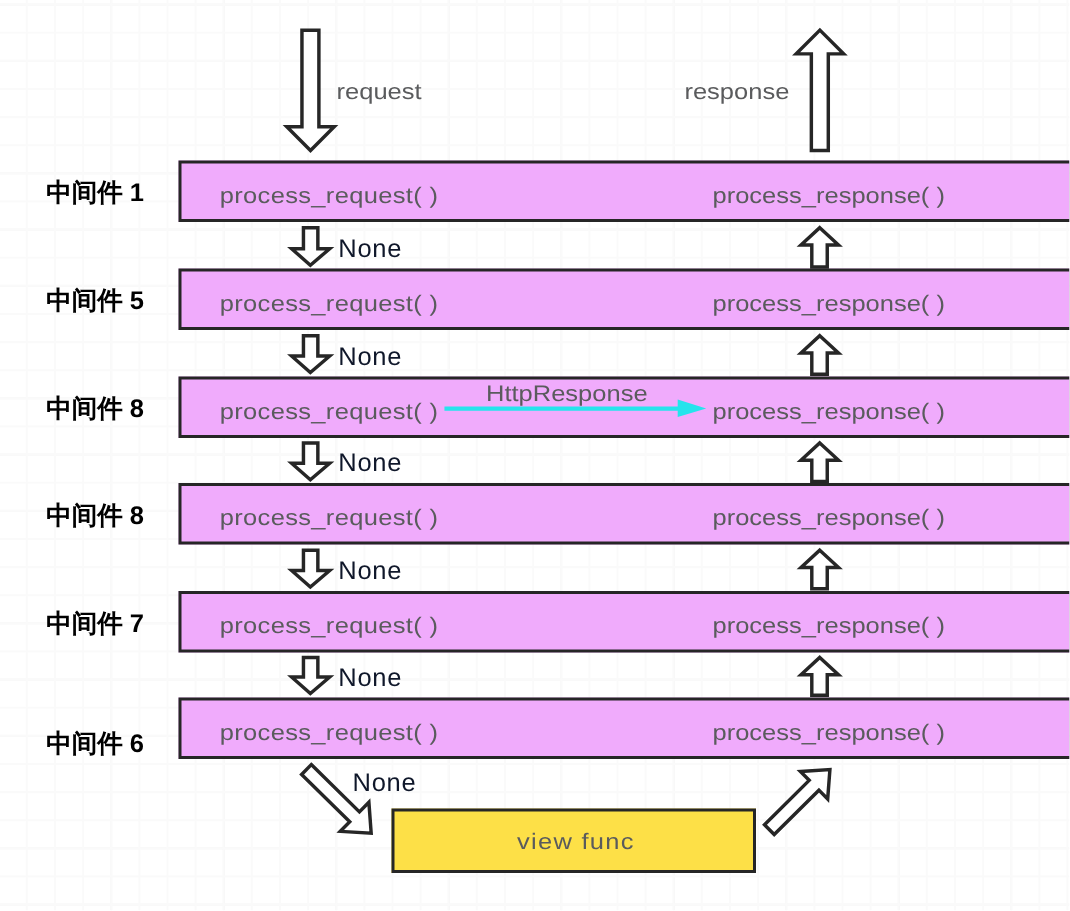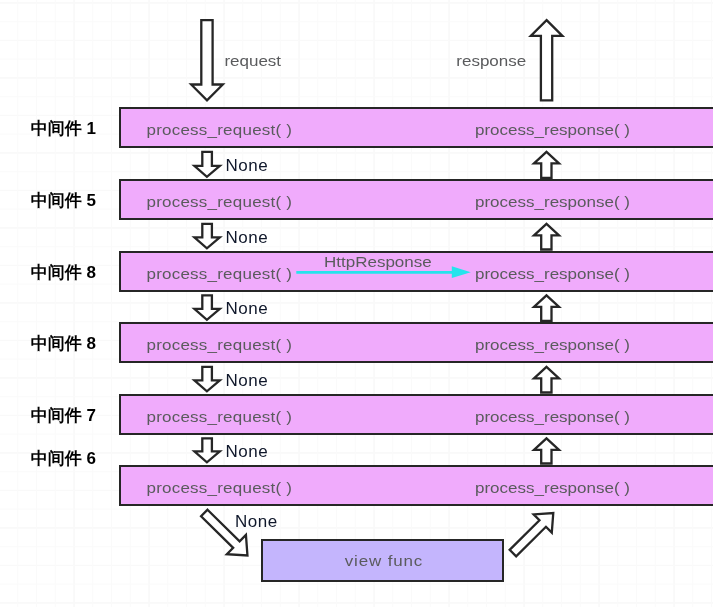--- a/index.html
+++ b/index.html
@@ -69,21 +69,21 @@
     white-space: nowrap;
   }
   .viewbox {
     position: absolute;
     left: 261.2px;
     top: 539.1px;
     width: 242.4px;
     height: 42.9px;
     box-sizing: border-box;
     border: 2.1px solid #262626;
-    background: #c4b5fd;
+    background: #fde047;
     text-align: right;
   }
   .viewbox span {
     position: absolute;
     left: 81.5px;
     top: 13px;
     font-size: 17px;
     line-height: 18px;
     letter-spacing: 0.85px;
     color: #5a5b5d;
@@ -148,21 +148,21 @@
   <div class="mwlabel" style="top:335px">中间件 8</div>
   <div class="mwbox" style="top:393.5px">
     <div class="lbl-left">process_request( )</div>
     <div class="lbl-right">process_response( )</div>
   </div>
   <div class="mwlabel" style="top:406.5px">中间件 7</div>
   <div class="mwbox" style="top:464.5px">
     <div class="lbl-left">process_request( )</div>
     <div class="lbl-right">process_response( )</div>
   </div>
-  <div class="mwlabel" style="top:450px">中间件 6</div>
+  <div class="mwlabel" style="top:487px">中间件 6</div>
 
   <svg class="ov" width="713" height="607" viewBox="0 0 713 607">
     <path d="M202.3,151.8 L211.9,151.8 L211.9,165.8 L219.8,165.8 L206.9,176.8 L194.4,165.8 L202.3,165.8 Z" fill="#ffffff" stroke="#262626" stroke-width="2.3" stroke-linejoin="miter"></path>
     <path d="M546.5,151.8 L559.0,163.3 L551.5,163.3 L551.5,178.0 L541.2,178.0 L541.2,163.3 L534.0,163.3 Z" fill="#ffffff" stroke="#262626" stroke-width="2.3" stroke-linejoin="miter"></path>
     <path d="M202.3,223.8 L211.9,223.8 L211.9,237.3 L219.8,237.3 L206.9,248.3 L194.4,237.3 L202.3,237.3 Z" fill="#ffffff" stroke="#262626" stroke-width="2.3" stroke-linejoin="miter"></path>
     <path d="M546.5,223.8 L559.0,235.3 L551.5,235.3 L551.5,249.5 L541.2,249.5 L541.2,235.3 L534.0,235.3 Z" fill="#ffffff" stroke="#262626" stroke-width="2.3" stroke-linejoin="miter"></path>
     <path d="M202.3,295.3 L211.9,295.3 L211.9,308.8 L219.8,308.8 L206.9,319.8 L194.4,308.8 L202.3,308.8 Z" fill="#ffffff" stroke="#262626" stroke-width="2.3" stroke-linejoin="miter"></path>
     <path d="M546.5,295.3 L559.0,306.8 L551.5,306.8 L551.5,321.0 L541.2,321.0 L541.2,306.8 L534.0,306.8 Z" fill="#ffffff" stroke="#262626" stroke-width="2.3" stroke-linejoin="miter"></path>
     <path d="M202.3,366.8 L211.9,366.8 L211.9,380.3 L219.8,380.3 L206.9,391.3 L194.4,380.3 L202.3,380.3 Z" fill="#ffffff" stroke="#262626" stroke-width="2.3" stroke-linejoin="miter"></path>
     <path d="M546.5,366.8 L559.0,378.3 L551.5,378.3 L551.5,392.5 L541.2,392.5 L541.2,378.3 L534.0,378.3 Z" fill="#ffffff" stroke="#262626" stroke-width="2.3" stroke-linejoin="miter"></path>

